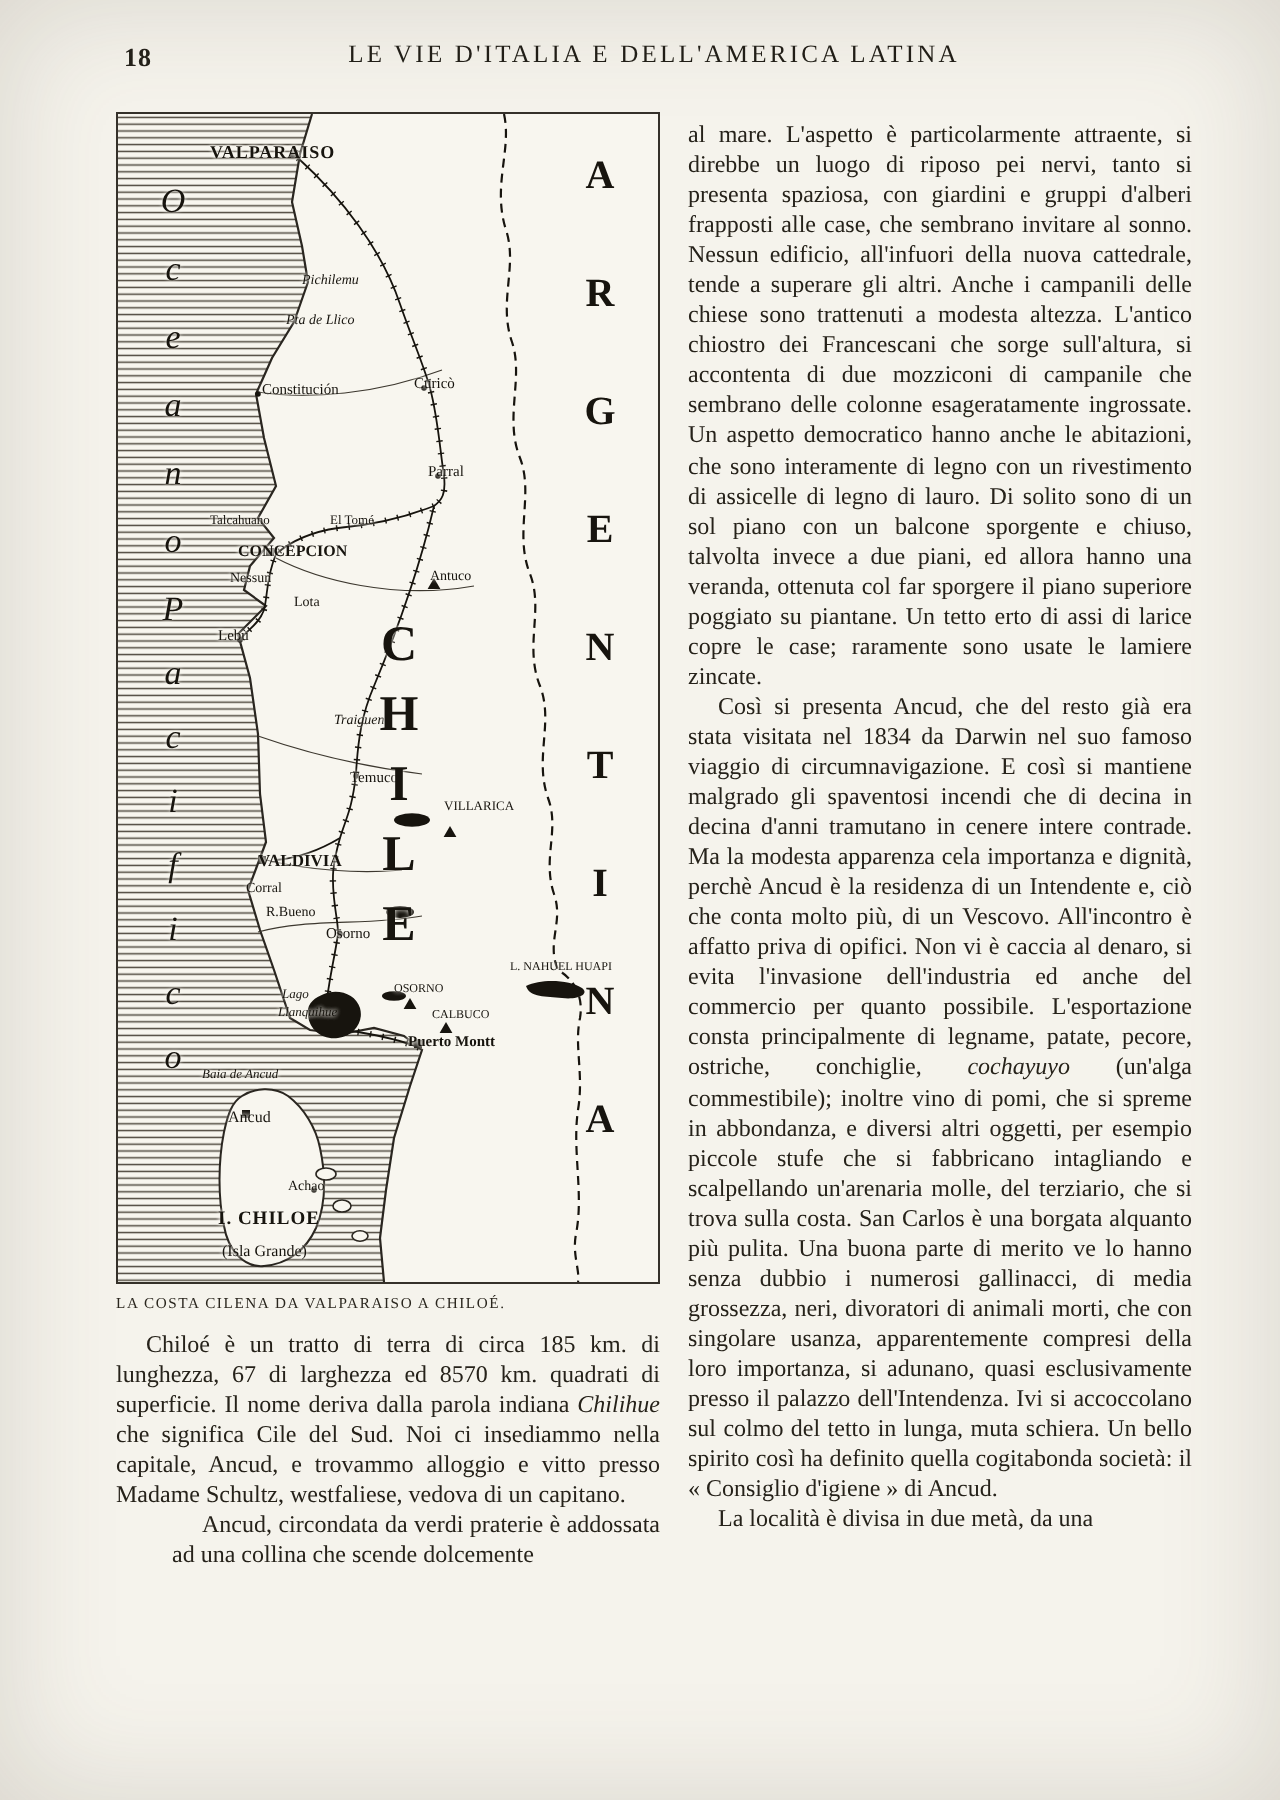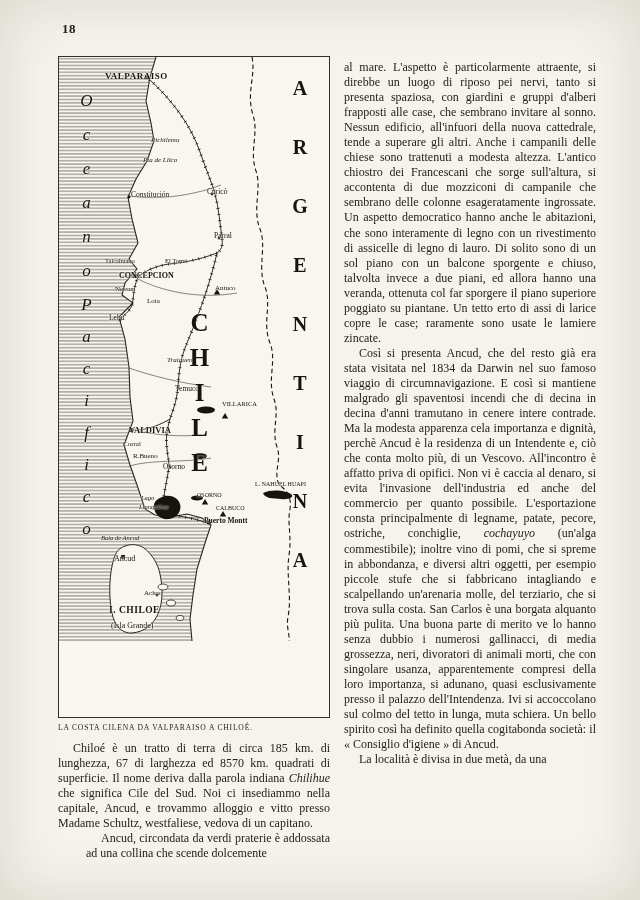--- a/index.html
+++ b/index.html
@@ -15,21 +15,21 @@
   .jtitle { display:block; text-align:center; font-size:12.5px; letter-spacing:1.6px; font-weight:normal; color:#211e17; }
   .content { position:absolute; top:56px; left:58px; right:44px; bottom:0; }
   .col-left { position:absolute; left:0; top:0; width:272px; }
   .col-right { position:absolute; left:286px; top:4px; width:252px; }
   p.body { font-size:12px; line-height:15.05px; text-align:justify; hyphens:auto; -webkit-hyphens:auto; color:#26221a; }
   p.indent { text-indent:15px; }
   .col-left p.body { margin-top:9px; }
   .col-left p.body + p.body { margin-top:0;margin-left:28px; }
   .caption { font-size:7.6px; letter-spacing:0.8px; margin-top:5px; color:#2a261e; }
 
-  .map-frame { position:relative; width:272px; height:662px; border:1.2px solid #35312a; background:#f8f6ef; overflow:hidden; }
+  .map-frame { position:relative; width:272px; height:586px; border:1.2px solid #35312a; background:#f8f6ef; overflow:hidden; }
   .map-frame svg { position:absolute; left:0; top:0; }
   .ml { position:absolute; white-space:nowrap; color:#17140e; text-shadow:0 0 2px #f8f6ef, 0 0 2px #f8f6ef; }
   .f6  { font-size:6px; }
   .f65 { font-size:6.5px; }
   .f7  { font-size:7px; }
   .f75 { font-size:7.5px; }
   .f8  { font-size:8px; }
   .f85 { font-size:8.5px; }
   .f9  { font-size:9px; }
   .f95 { font-size:9.5px; }
@@ -44,20 +44,21 @@
   .ocean-word { font-style:italic; font-size:17px; }
   .country-big { font-weight:bold; }
 </style>
 </head>
 <body>
 
 <div class="page">
 
   <div class="header">
     <span class="pagenum">18</span>
+    <span class="jtitle">LE VIE D'ITALIA E DELL'AMERICA LATINA</span>
   </div>
 
   <div class="content">
 
     <div class="col-left">
 
       <div class="map-frame">
         <svg width="270" height="584" viewBox="0 0 270 584">
           <defs>
             <pattern id="sea" width="5" height="3.4" patternUnits="userSpaceOnUse">

